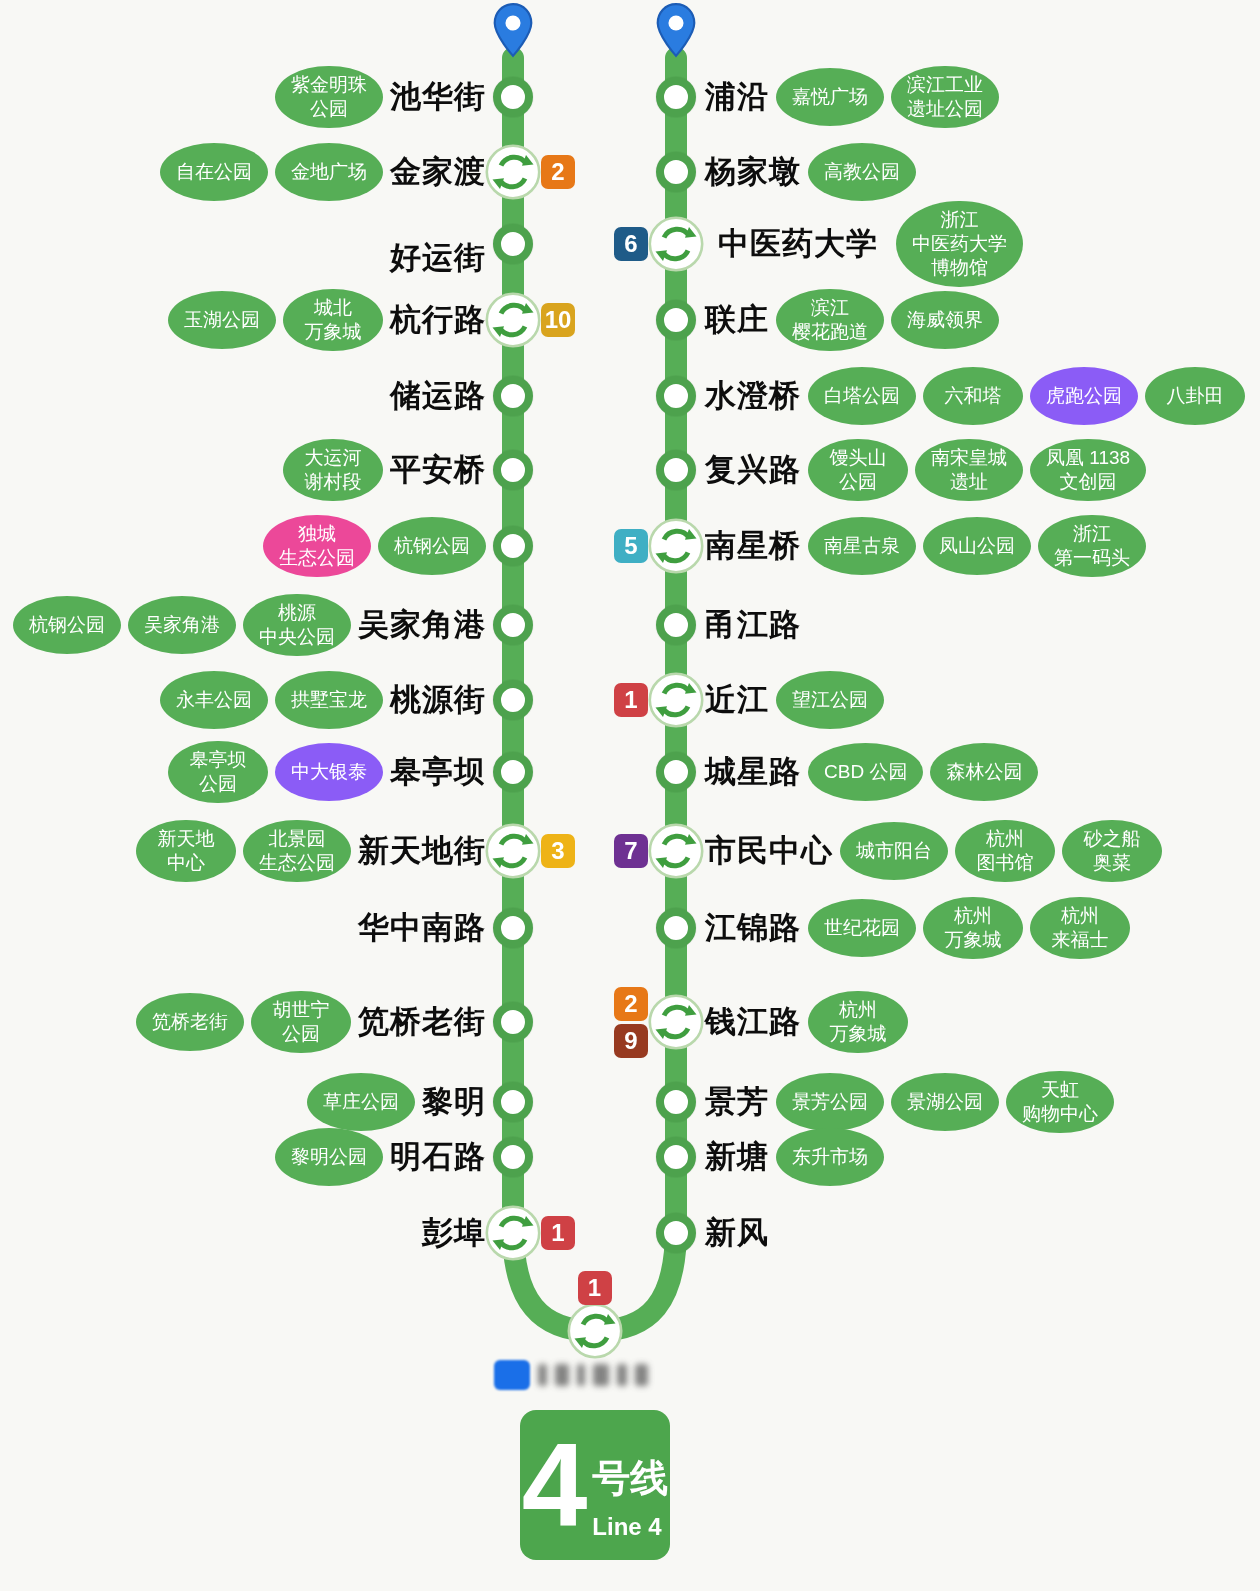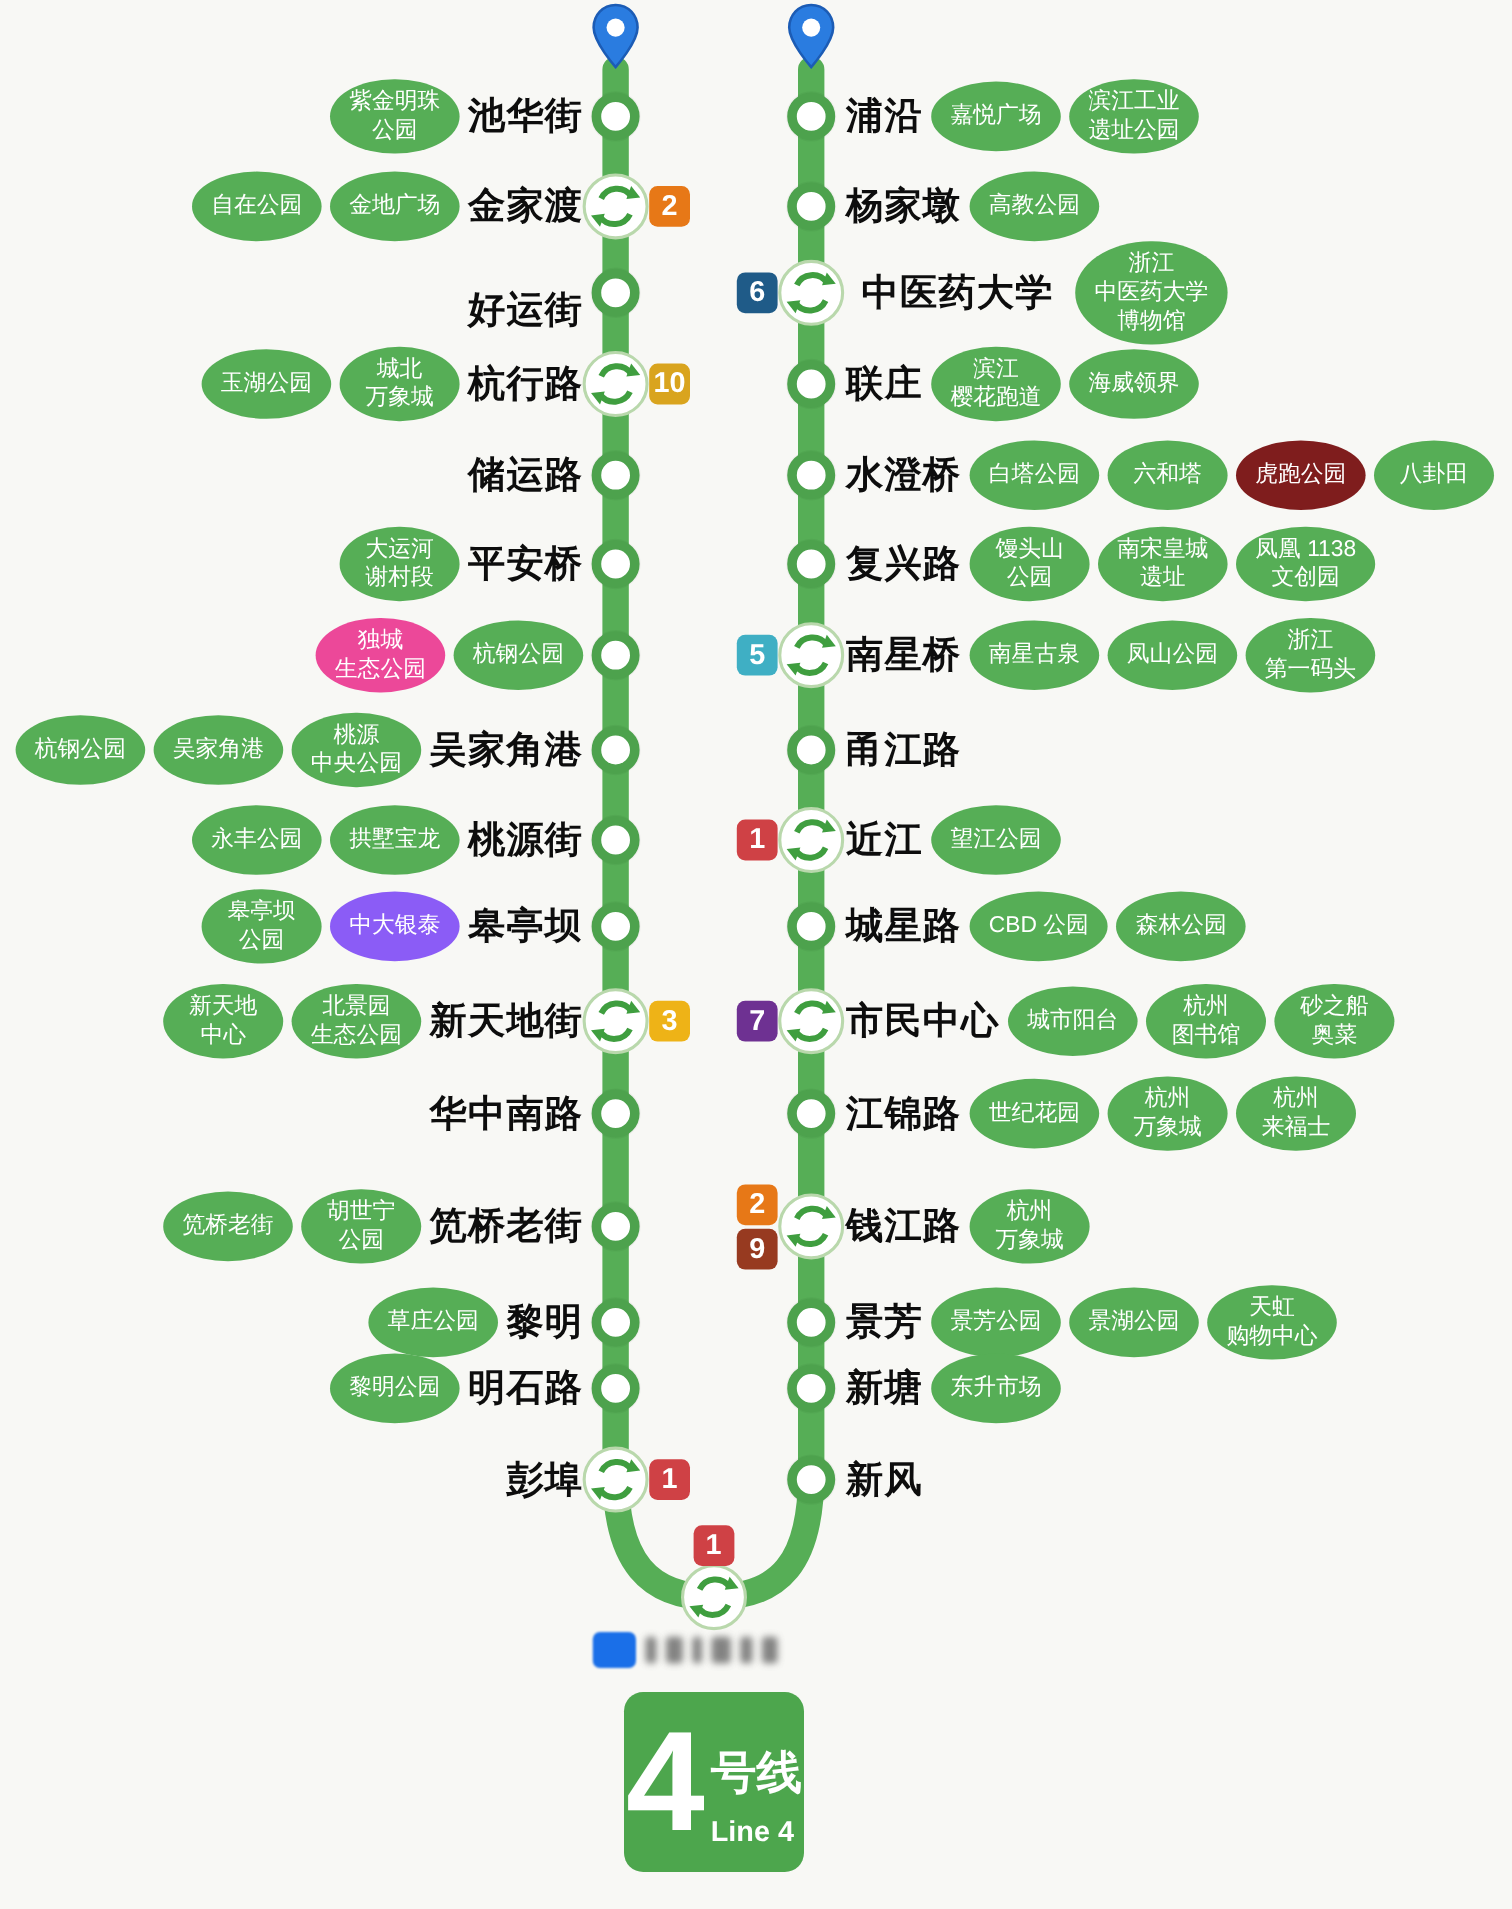--- a/index.html
+++ b/index.html
@@ -311,21 +311,21 @@
     </div>
     <div class="stop" style="left: 656px; top: 300px; border-color: rgb(77, 162, 77);"></div>
     <div class="row right" style="top: 348px; left: 705px; width: 555px;">
       <div class="station-name">水澄桥</div>
       <div class="oval" style="background: rgb(86, 174, 86);">
         <div>白塔公园</div>
       </div>
       <div class="oval" style="background: rgb(86, 174, 86);">
         <div>六和塔</div>
       </div>
-      <div class="oval" style="background: #7f1d1d; text-align: right;">
+      <div class="oval" style="background: #8b5cf6; text-align: right;">
         <div>虎跑公园</div>
       </div>
       <div class="oval" style="background: rgb(86, 174, 86);">
         <div>八卦田</div>
       </div>
     </div>
     <div class="stop" style="left: 656px; top: 376px; border-color: rgb(77, 162, 77);"></div>
     <div class="row right" style="top: 422px; left: 705px; width: 555px;">
       <div class="station-name">复兴路</div>
       <div class="oval" style="background: rgb(86, 174, 86);">

